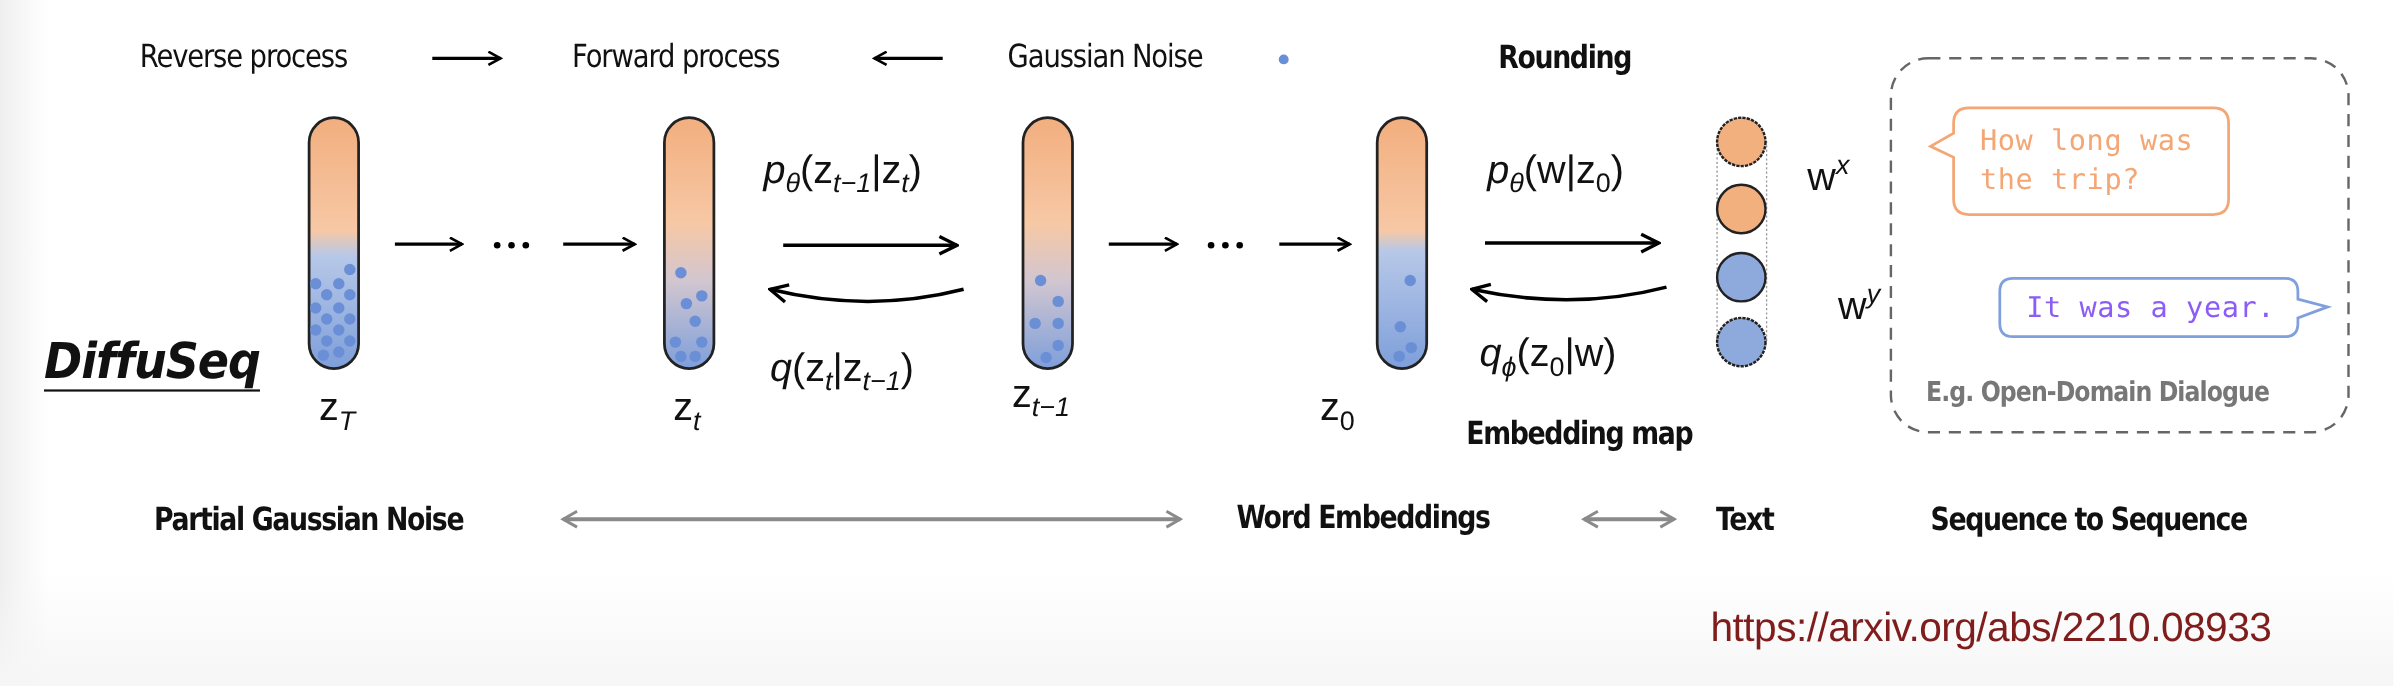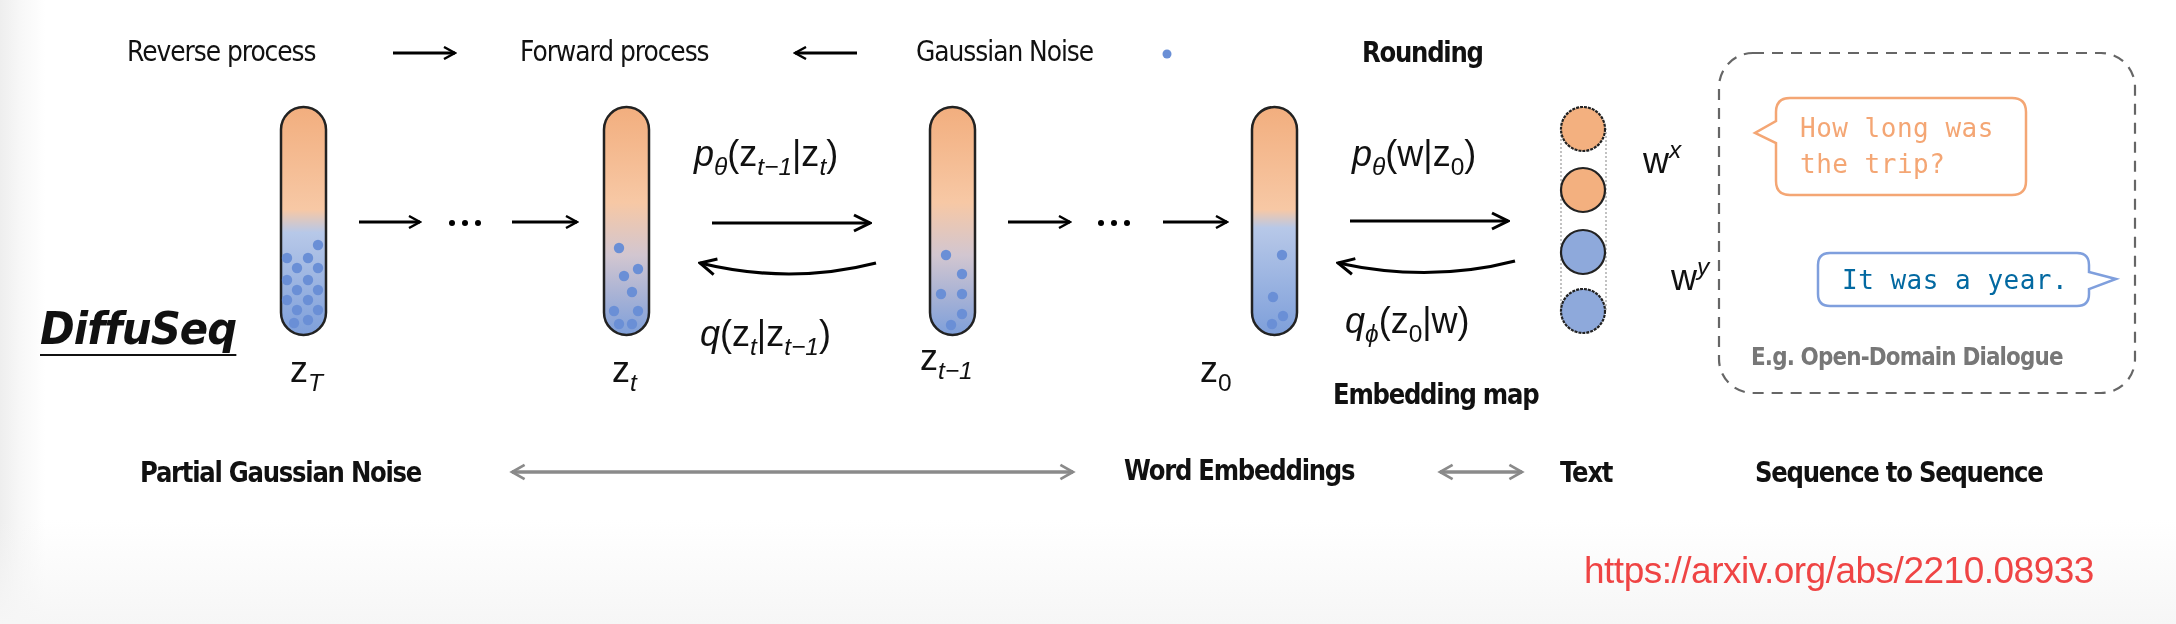--- a/index.html
+++ b/index.html
@@ -20,21 +20,21 @@
   .math i { font-style: italic; }
   .math sub { font-size: 0.68em; vertical-align: -0.35em; line-height: 0; }
   .math sup { font-size: 0.68em; vertical-align: 0.6em; line-height: 0; }
   .brand {
     font-family: "DejaVu Sans", sans-serif; font-weight: bold; font-style: italic;
     font-size: 45px; letter-spacing: -1px; text-decoration: underline; text-underline-offset: 10px;
     text-decoration-thickness: 2px; transform: scaleX(0.93); transform-origin: left top;
   }
   .mono { font-family: "DejaVu Sans Mono", monospace; font-size: 26px; line-height: 36px; letter-spacing: 0.5px; white-space: pre; }
   .caption { font-family: "DejaVu Sans", sans-serif; font-weight: bold; font-size: 25px; color: #777; letter-spacing: -1px; transform: scaleX(0.86); transform-origin: left top; }
-  .url { font-family: "Liberation Sans", sans-serif; font-size: 37px; letter-spacing: -0.5px; color: #ef4444; margin-left: 29px; }
+  .url { font-family: "Liberation Sans", sans-serif; font-size: 37px; letter-spacing: -0.5px; color: #7f1d1d; }
   svg.canvas { position: absolute; left: 0; top: 0; }
 </style>
 </head>
 <body>
 
 <div class="bottom-fade"></div>
 
 <svg class="canvas" width="2176" height="624" viewBox="0 0 2176 624">
   <defs>
     <linearGradient id="tubeGrad" x1="0" y1="0" x2="0" y2="1">
@@ -164,21 +164,21 @@
 <div class="lbl math" style="left:1352px;top:136px;"><i>p</i><sub><i>θ</i></sub><span>(w|z</span><sub>0</sub><span>)</span></div>
 <div class="lbl math" style="left:1345px;top:303px;"><i>q</i><sub><i>ϕ</i></sub><span>(z</span><sub>0</sub><span>|w)</span></div>
 
 <div class="lbl bold" style="left:1333px;top:380px;">Embedding map</div>
 
 <div class="lbl math" style="left:1643px;top:143px;"><span>w</span><sup><i>x</i></sup></div>
 <div class="lbl math" style="left:1643px;top:260px;margin-left:28px;"><span>w</span><sup><i>y</i></sup></div>
 
 <div class="lbl mono" style="left:1800px;top:110px;color:#F4A674;">How long was
 the trip?</div>
-<div class="lbl mono" style="left:1842px;top:262px;color:#0369a1;text-align:center;">It was a year.</div>
+<div class="lbl mono" style="left:1842px;top:262px;color:#8b5cf6;text-align:center;">It was a year.</div>
 <div class="lbl caption" style="left:1751px;top:344px;">E.g. Open-Domain Dialogue</div>
 
 <div class="lbl bold" style="left:140px;top:458px;">Partial Gaussian Noise</div>
 <div class="lbl bold" style="left:1124px;top:456px;">Word Embeddings</div>
 <div class="lbl bold" style="left:1560px;top:458px;">Text</div>
 <div class="lbl bold" style="left:1755px;top:458px;">Sequence to Sequence</div>
 
 <div class="lbl url" style="left:1555px;top:552px;">https://arxiv.org/abs/2210.08933</div>
 
 </body></html>

